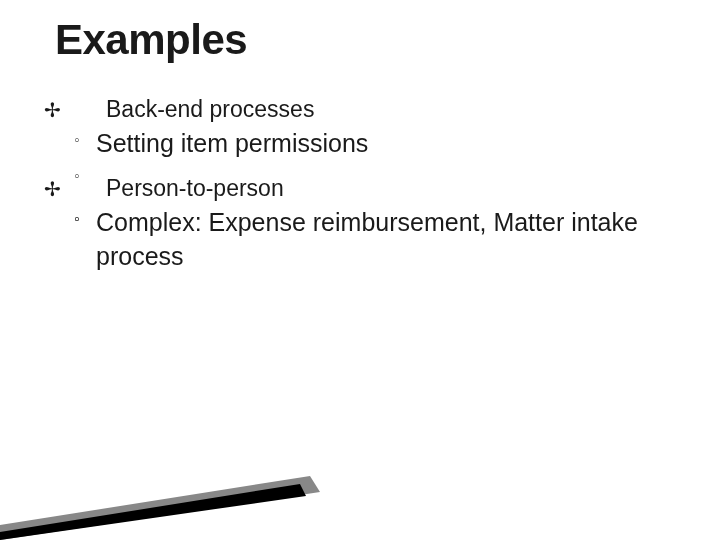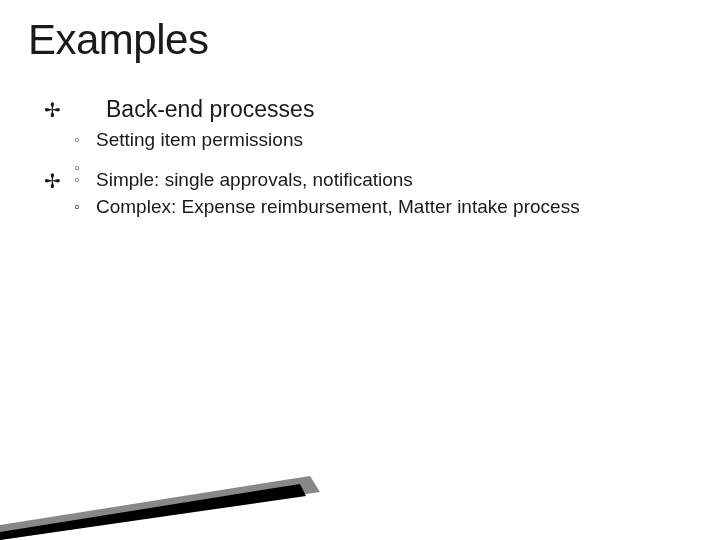--- a/index.html
+++ b/index.html
@@ -6,25 +6,26 @@
     body {
       width: 720px;
       height: 540px;
       background: #ffffff;
       font-family: Verdana, Geneva, sans-serif;
       position: relative;
       overflow: hidden;
     }
     .slide-title {
       font-size: 42px;
-      font-weight: normal;
+      font-weight: bold;
       color: #1a1a1a;
       padding: 16px 28px 0 28px;
       letter-spacing: -0.5px;
       font-family: "Trebuchet MS", Arial, sans-serif;
+      margin-left: 27px;
     }
     .content {
       padding: 32px 44px 0 44px;
     }
     .bullet-item {
       position: relative;
       padding-left: 24px;
       margin-bottom: 2px;
     }
     .bullet-item .marker {
@@ -53,21 +54,21 @@
       line-height: 1.35;
     }
     .sub-item .sub-marker {
       position: absolute;
       left: 0;
       top: 2px;
       font-size: 16px;
       color: #555;
     }
     .sub-item .sub-text {
-      font-size: 19px;
+      font-size: 25px;
       color: #1a1a1a;
       font-family: "Trebuchet MS", Verdana, sans-serif;
     }
     .wedge {
       position: absolute;
       bottom: 0;
       left: 0;
       width: 320px;
       height: 70px;
       pointer-events: none;
@@ -89,25 +90,25 @@
       <span class="sub-marker">◦</span>
       <span class="sub-text">Setting item permissions</span>
     </div>
     <div class="sub-item">
       <span class="sub-marker">◦</span>
     </div>
   </div>
 
   <div class="bullet-item">
     <span class="marker">✢</span>
+    <span class="bl-text">Person-to-person</span>
   </div>
   <div class="sub-list">
     <div class="sub-item">
       <span class="sub-marker">◦</span>
-      <span class="sub-text">Simple: single approvals, notifications</span>
     </div>
     <div class="sub-item">
       <span class="sub-marker">◦</span>
     </div>
     <div class="sub-item">
       <span class="sub-marker">◦</span>
       <span class="sub-text">Complex: Expense reimbursement, Matter intake process</span>
     </div>
   </div>
 

